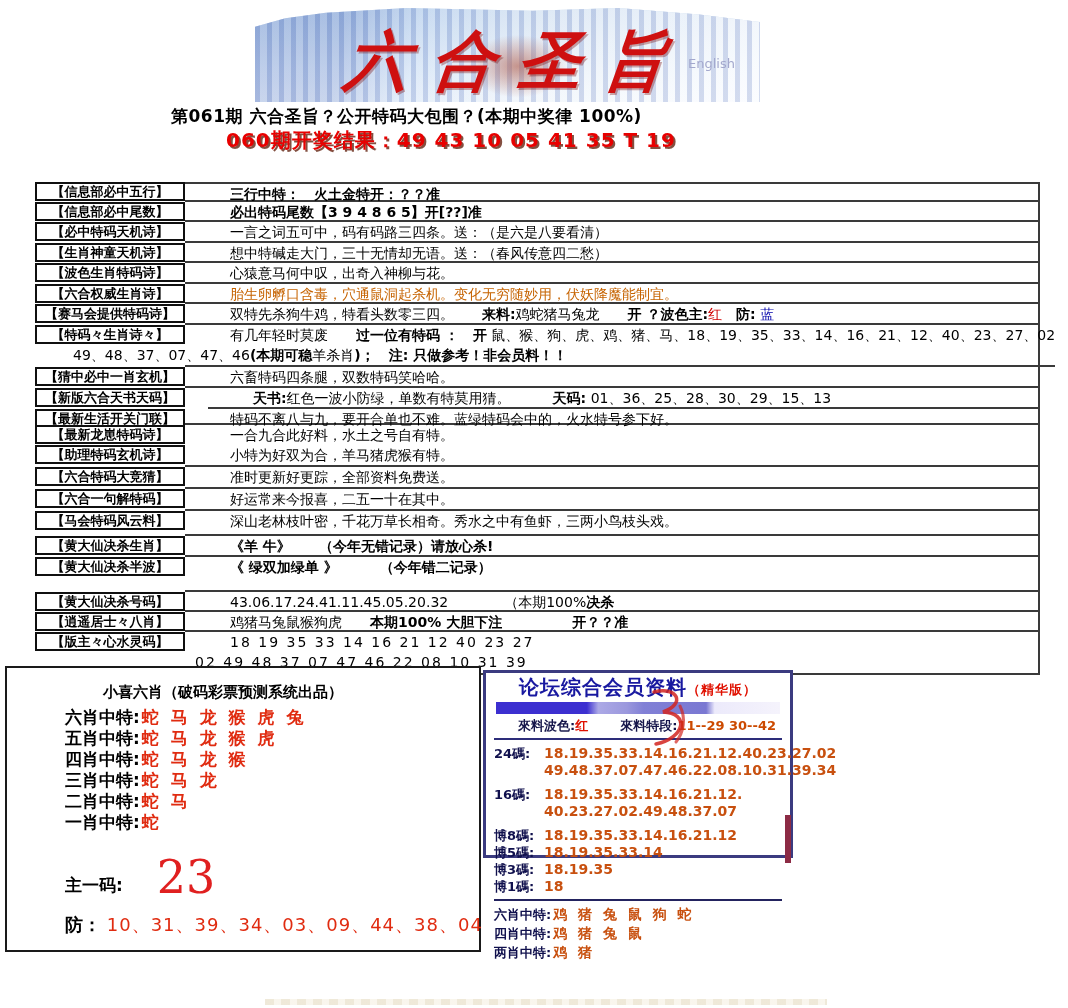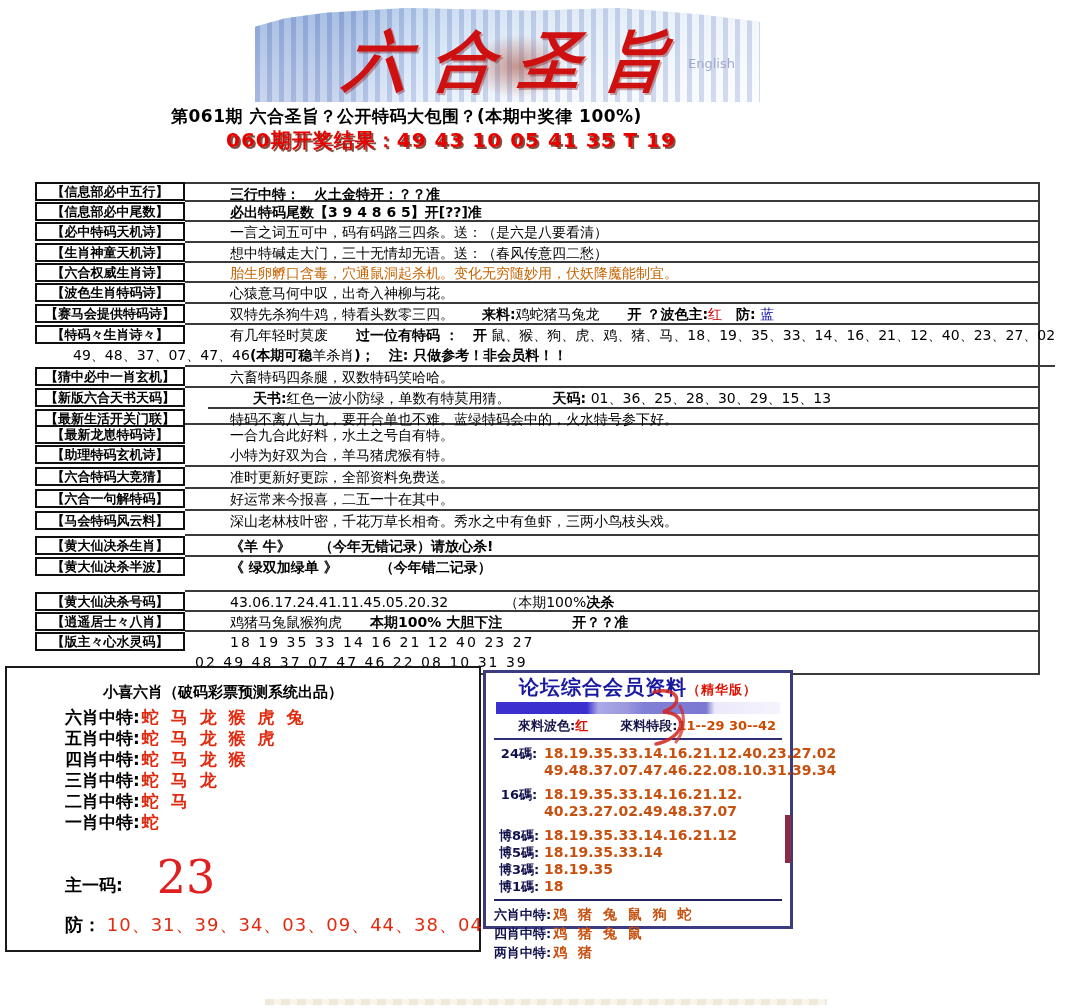--- a/index.html
+++ b/index.html
@@ -64,35 +64,35 @@
   .xs-main-label{font-size:17px;font-weight:800;}
   .xs-main-code{
     font-family:"DejaVu Serif","Liberation Serif",serif;
     font-size:46px;line-height:40px;color:#e02020;margin-left:34px;
   }
   .xs-guard{margin:16px 0 0 58px;font-size:18px;white-space:nowrap;}
   .xs-guard-label{font-weight:800;}
   .xs-guard-nums{color:#e02b10;font-size:18px;letter-spacing:1px;}
   
   #member{
-    position:absolute;left:483px;top:670px;width:310px;height:259px;box-sizing:border-box;
+    position:absolute;left:483px;top:670px;width:310px;height:188px;box-sizing:border-box;
     border:3px solid #3b3b80;background:#fff;padding:2px 8px 0 8px;
   }
   .m-title{text-align:center;font-size:20px;font-weight:800;color:#1818a0;letter-spacing:1px;line-height:24px;white-space:nowrap;}
   .m-title-suffix{font-size:13px;color:#e01000;font-weight:800;}
   .m-bar{height:12px;margin:0 2px 3px 2px;
     background:linear-gradient(90deg,#3c2fd0 0%,#3c2fd0 32%,#aca9e6 36%,#9b98dd 46%,#8180d6 52%,#7a78d2 74%,#eceafb 77%,#f5f3fc 100%);}
   .m-info{display:flex;justify-content:space-between;padding:0 6px 3px 24px;font-size:13px;font-weight:800;color:#15154a;
     border-bottom:2px solid #2d2d7a;white-space:nowrap;}
   .redv{color:#e01000;}
   .orangev{color:#cc4a00;}
   #m-codes{padding-top:5px;}
   .m-code-group{margin-bottom:7px;}
   .m-code-line{font-size:14px;line-height:17px;color:#c8500f;font-weight:700;white-space:nowrap;}
-  .m-code-label{display:inline-block;width:50px;text-align:center;color:#10104d;font-size:13px;font-weight:800;}
+  .m-code-label{display:inline-block;width:50px;text-align:left;color:#10104d;font-size:13px;font-weight:800;}
   .m-code-cont{padding-left:50px;}
   .m-sep{border-top:2px solid #23235f;margin:4px 0 4px 0;}
   .m-bottom{display:flex;}
   .m-zleft{flex:1;}
   .m-zrow{font-size:13px;line-height:19px;white-space:nowrap;font-weight:800;color:#10104d;}
   .m-zanimals{color:#c8500f;letter-spacing:3px;font-size:14px;margin-left:2px;}
   .m-right{width:132px;flex:none;}
   .m-poem-title{font-size:12px;font-weight:800;color:#10104d;line-height:19px;white-space:nowrap;}
   #m-poem{color:#e01000;font-size:12px;font-weight:700;line-height:16px;white-space:nowrap;}
   .m-thumb{position:absolute;right:-1px;top:142px;width:6px;height:48px;background:#8c2b45;}
@@ -137,34 +137,34 @@
       </div>
     </div>
     <div class="trow" style="height: 20px;">
       <div class="tlabels">
         <div class="label-box">【生肖神童天机诗】</div>
       </div>
       <div class="tcontent">
         <div class="cline"><span>想中特碱走大门，三十无情却无语。送：（春风传意四二愁）</span></div>
       </div>
     </div>
+    <div class="trow" style="height: 21px;">
+      <div class="tlabels">
+        <div class="label-box">【波色生肖特码诗】</div>
+      </div>
+      <div class="tcontent">
+        <div class="cline"><span>心猿意马何中叹，出奇入神柳与花。</span></div>
+      </div>
+    </div>
     <div class="trow" style="height: 20px;">
       <div class="tlabels">
         <div class="label-box">【六合权威生肖诗】</div>
       </div>
       <div class="tcontent">
         <div class="cline"><span class="o">胎生卵孵口含毒，穴通鼠洞起杀机。变化无穷随妙用，伏妖降魔能制宜。</span></div>
-      </div>
-    </div>
-    <div class="trow" style="height: 21px;">
-      <div class="tlabels">
-        <div class="label-box">【波色生肖特码诗】</div>
-      </div>
-      <div class="tcontent">
-        <div class="cline"><span>心猿意马何中叹，出奇入神柳与花。</span></div>
       </div>
     </div>
     <div class="trow" style="height: 21px;">
       <div class="tlabels">
         <div class="label-box">【赛马会提供特码诗】</div>
       </div>
       <div class="tcontent">
         <div class="cline"><span>双特先杀狗牛鸡，特看头数零三四。　　</span><span class="b">来料:</span><span>鸡蛇猪马兔龙　　</span><span class="b">开 ？波色主:</span><span class="redc">红</span><span>　</span><span class="b">防:</span><span class="bluec"> 蓝</span></div>
       </div>
     </div>

